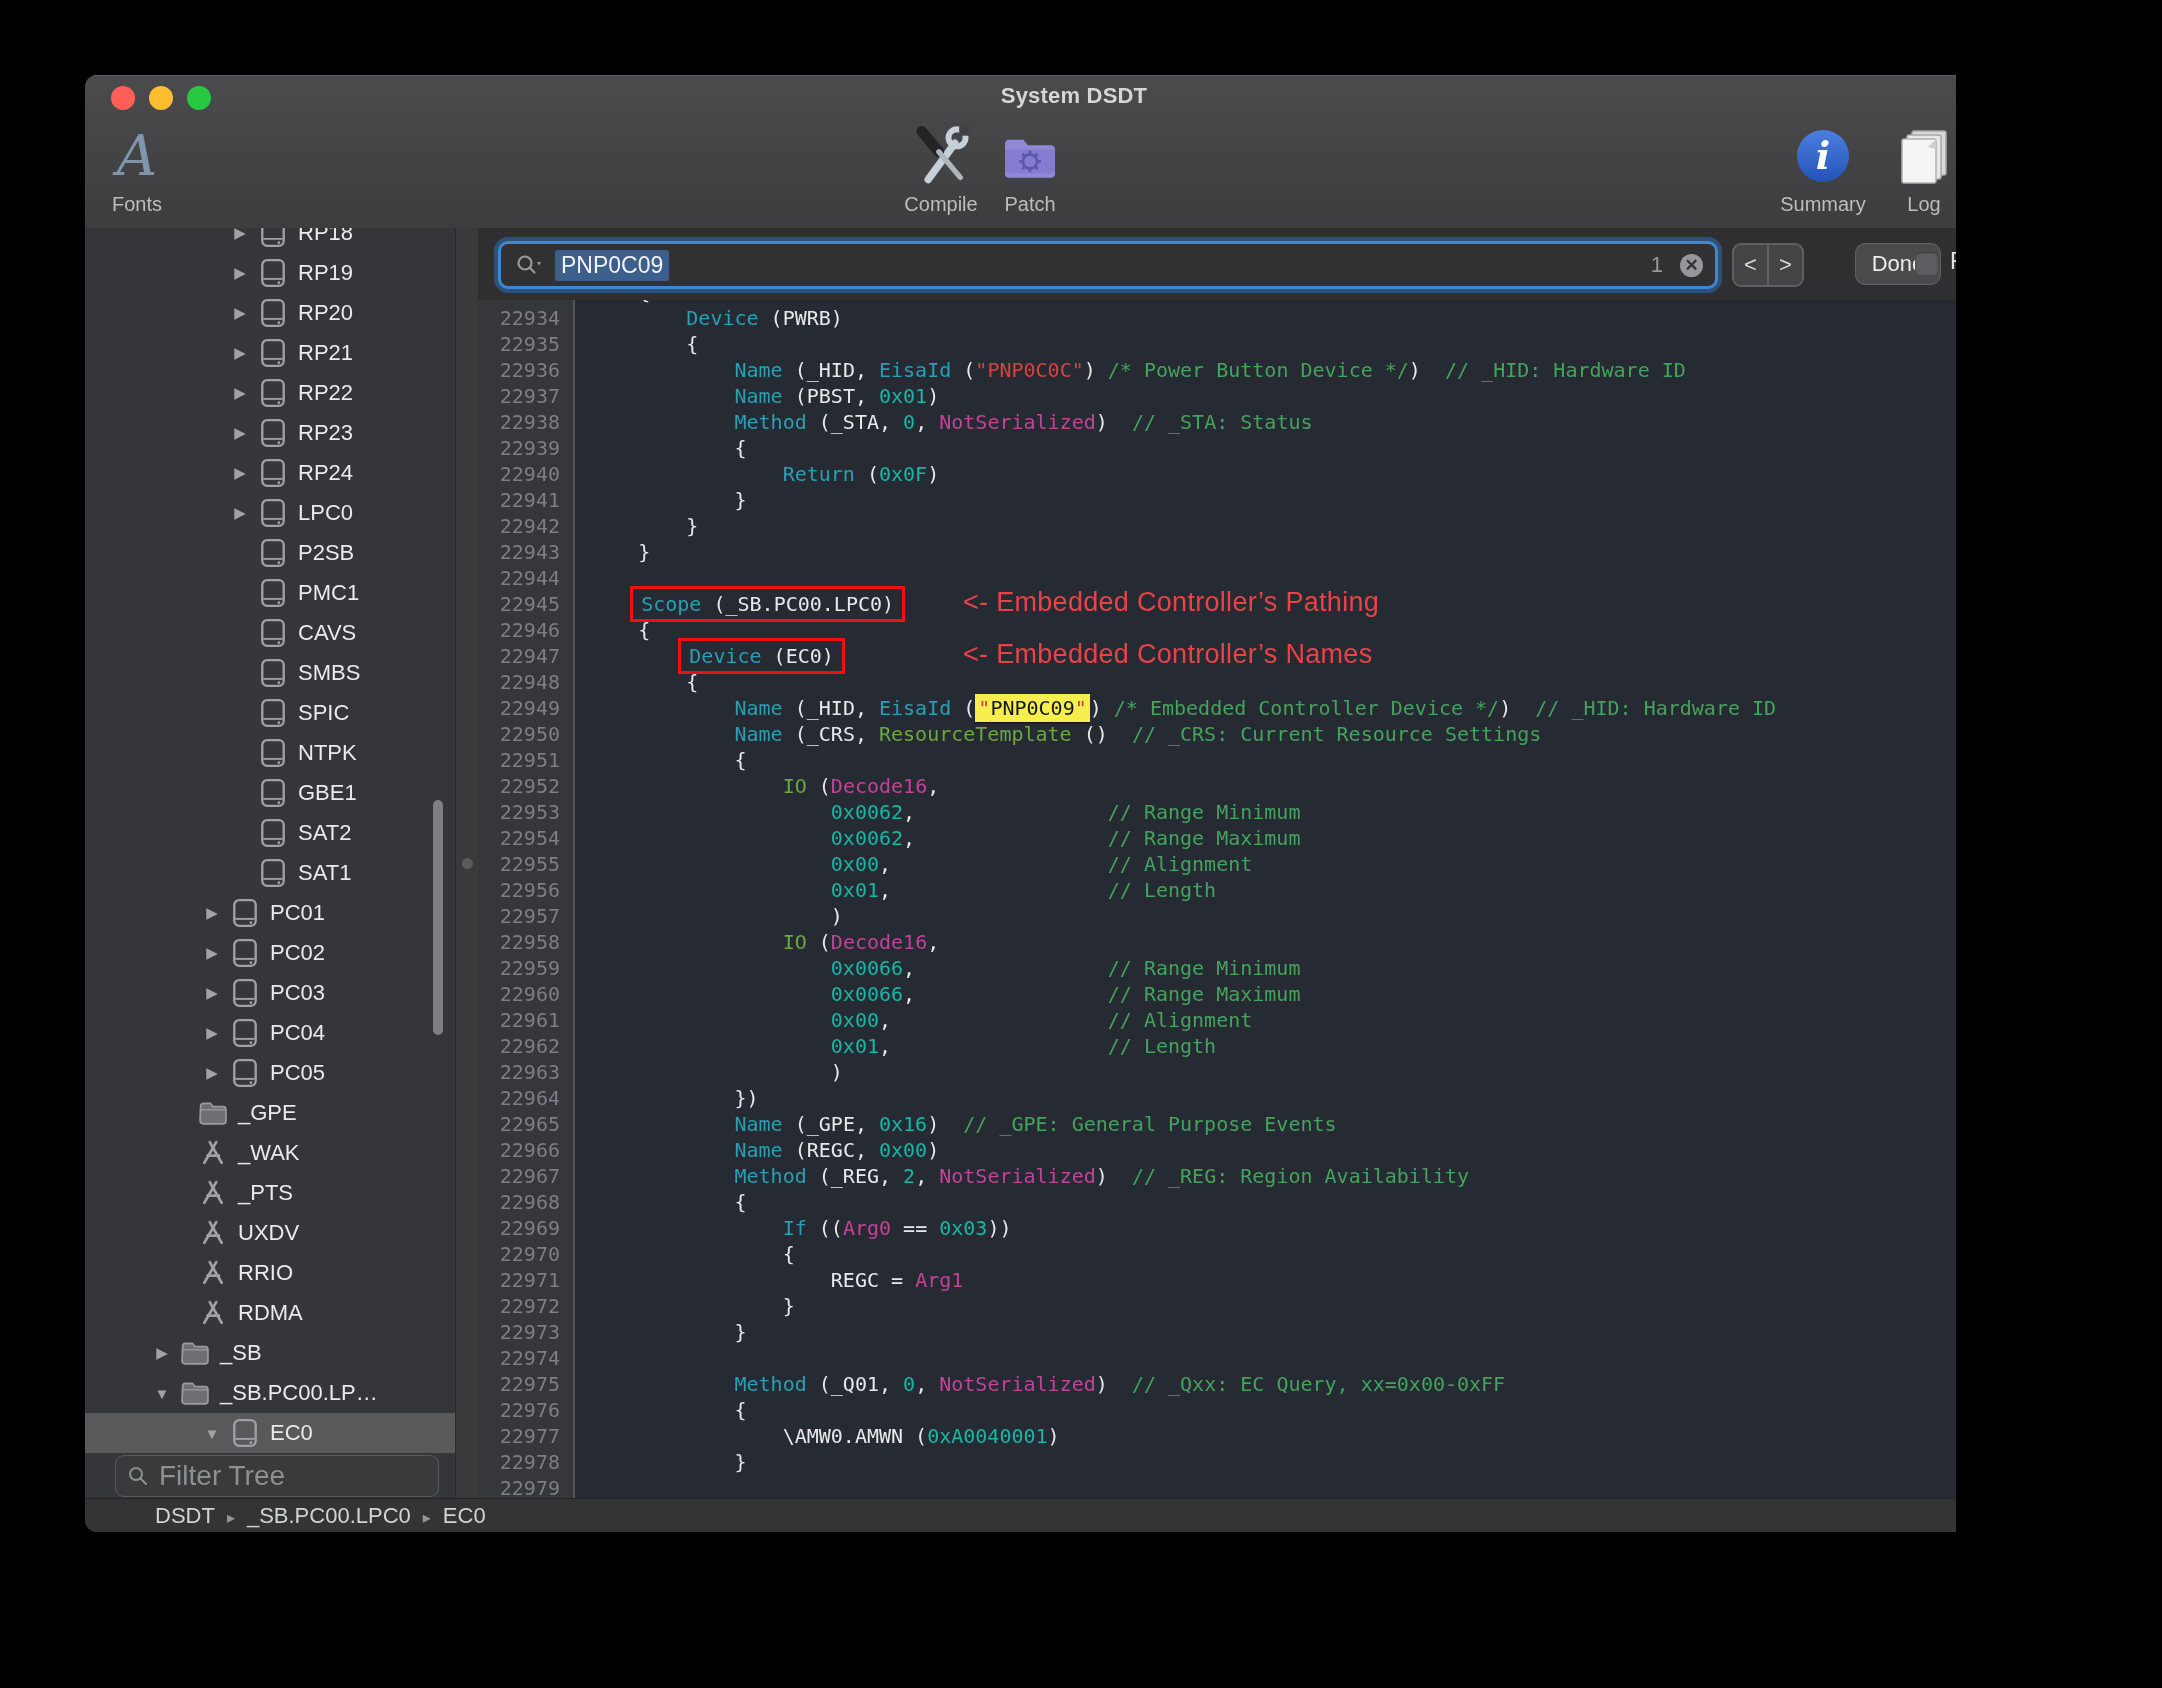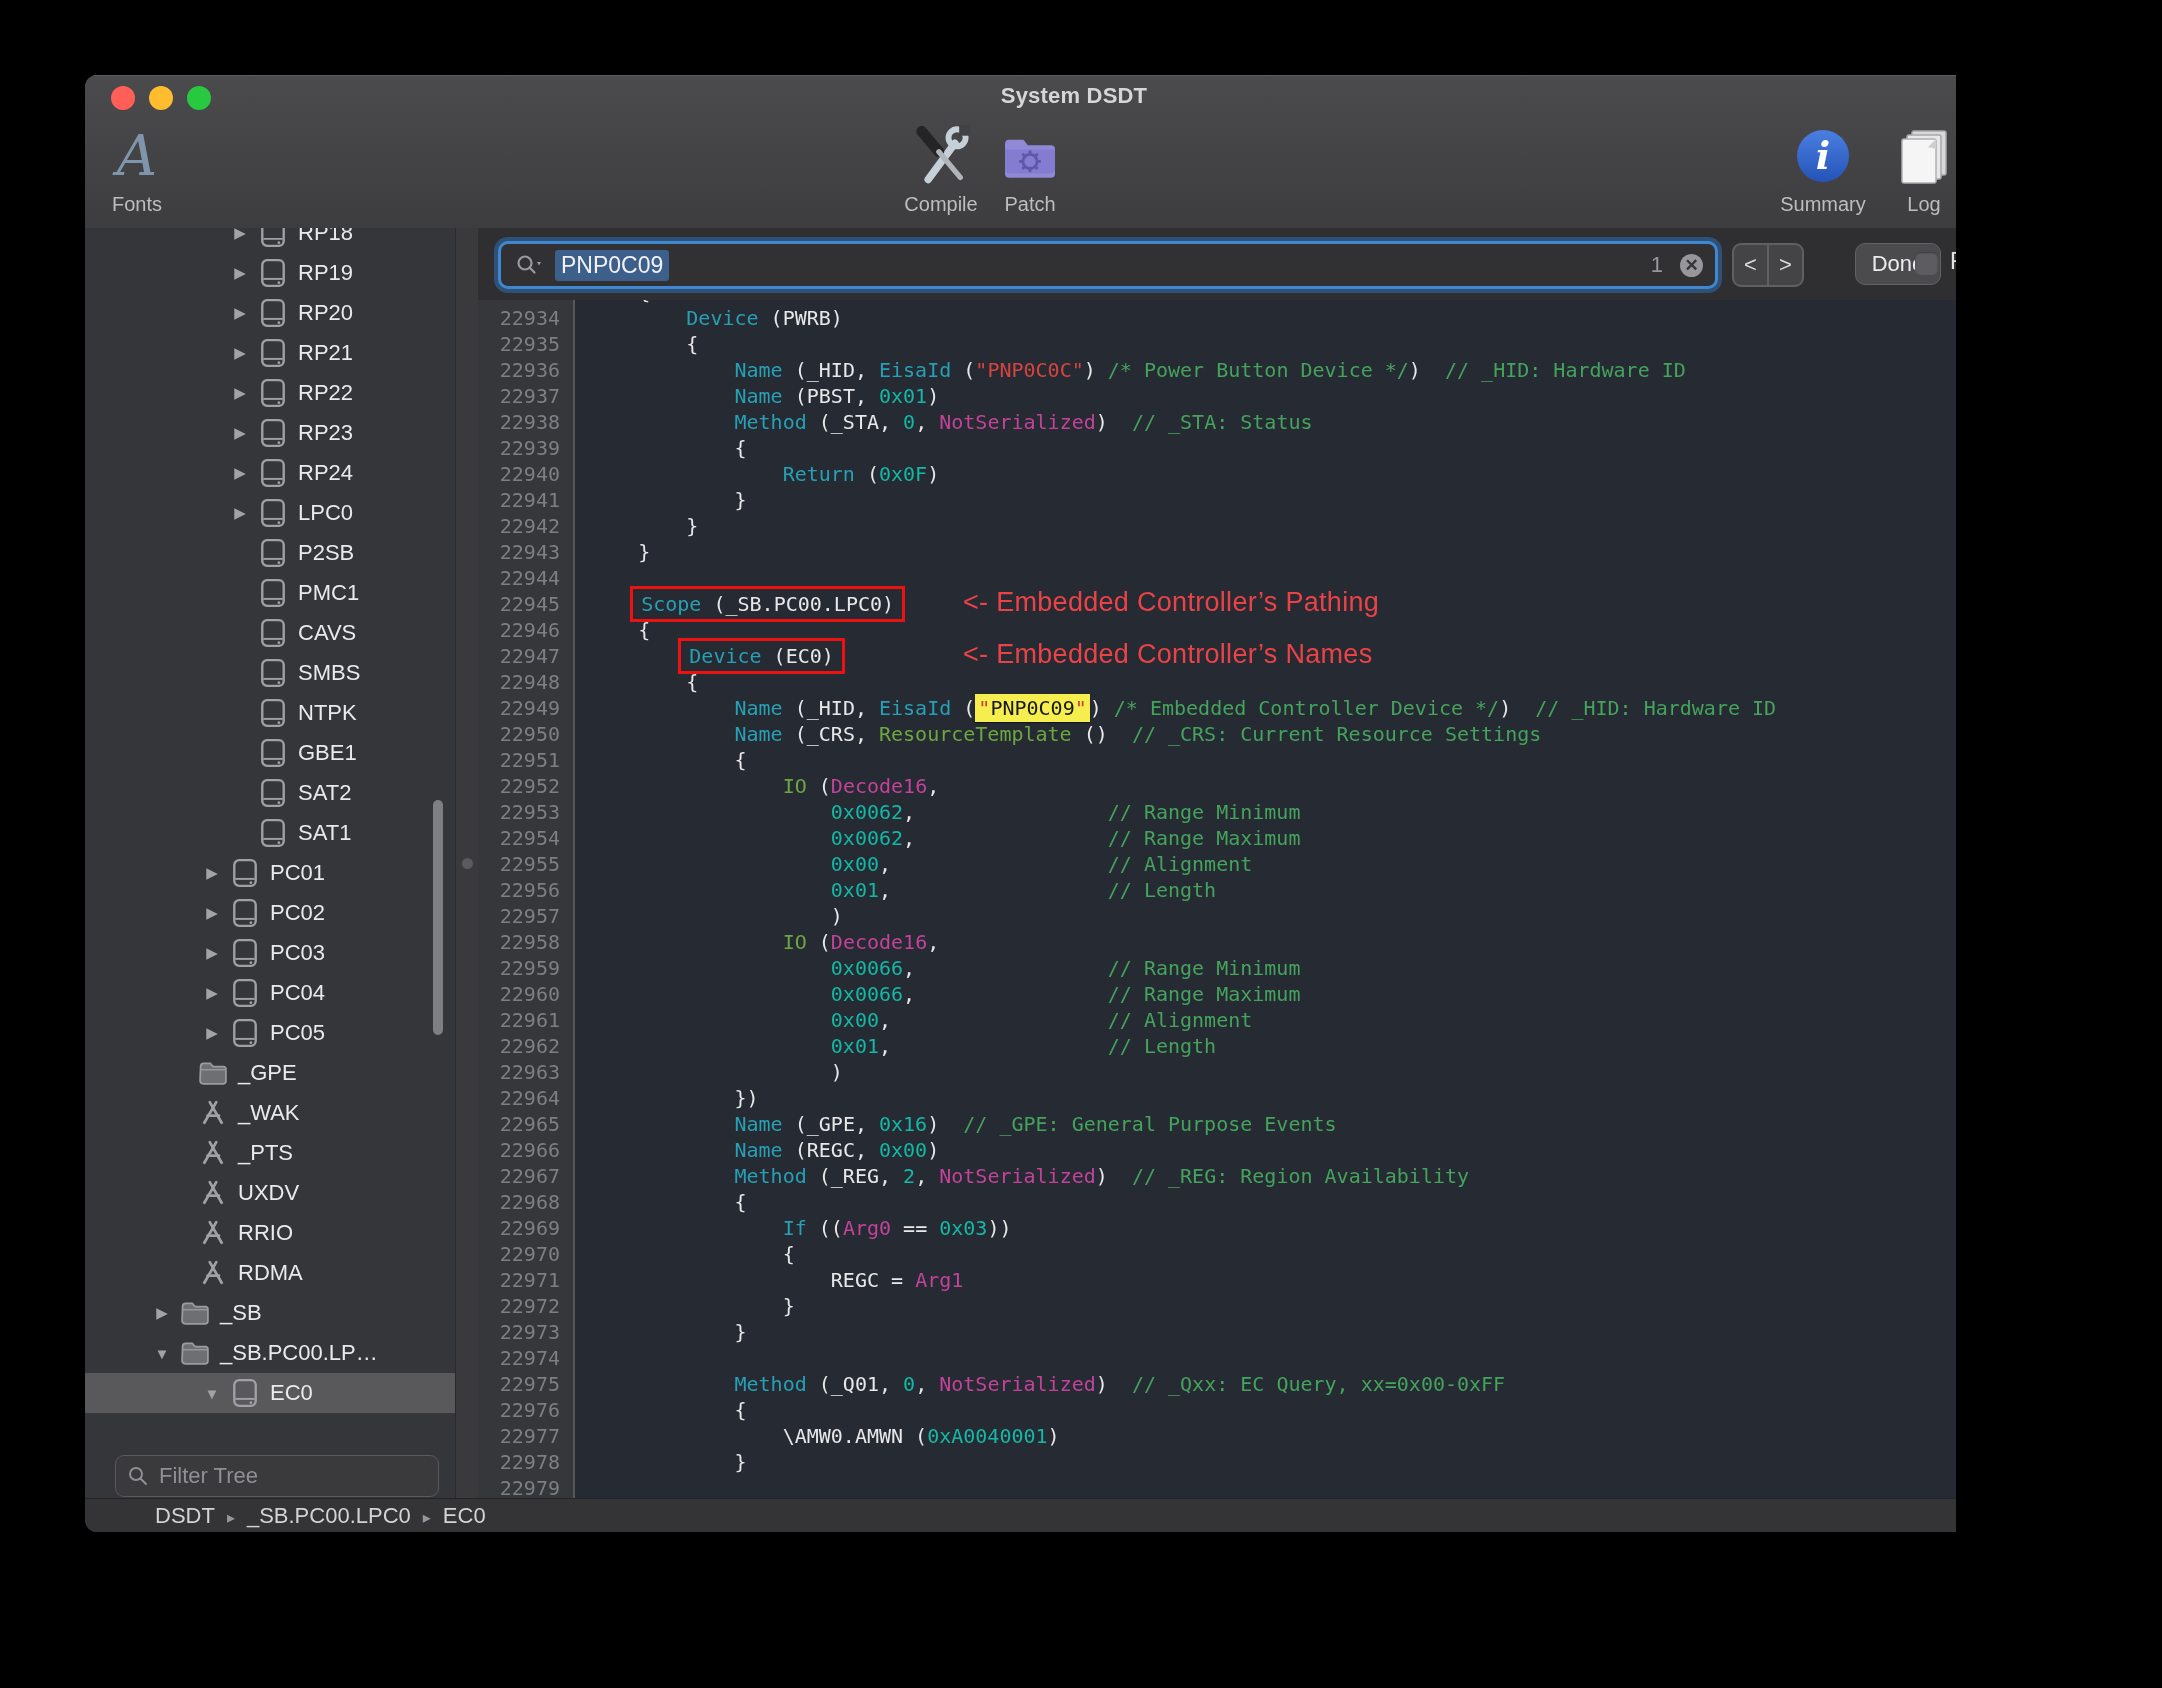--- a/index.html
+++ b/index.html
@@ -56,21 +56,21 @@
   .ticon{width:36px;display:flex;justify-content:center;align-items:center;flex:none;}
   .tlabel{margin-left:7px;white-space:nowrap;}
   .sscroll{position:absolute;left:348px;top:572px;width:10px;height:235px;border-radius:5px;background:#7f7f83;}
   .divider{position:absolute;left:370px;top:153px;width:23px;height:1270px;background:#3a3a3d;
            border-left:1px solid #2a2a2c;border-right:1px solid #2a2a2c;}
   .divdot{position:absolute;left:6px;top:630px;width:11px;height:11px;border-radius:50%;background:#5b5b5e;}
   .filterwrap{position:absolute;left:30px;top:1227px;width:322px;height:40px;background:#3a3a3d;
               border:1.5px solid #59595c;border-radius:9px;display:flex;align-items:center;}
   .filterwrap svg{margin-left:11px;flex:none;}
   .filter-input{background:transparent;border:none;outline:none;margin-left:8px;width:250px;
-                font-size:22px;color:#f9a8d4;font-family:"Liberation Sans",sans-serif;}
+                font-size:28px;color:#f9a8d4;font-family:"Liberation Sans",sans-serif;}
   .filter-input::placeholder{color:#8f9094;}
   
   .codewrap{position:absolute;left:0;top:72px;width:100%;height:1198px;overflow:hidden;background:#262a32;}
   .gutter{position:absolute;left:0;top:0;width:95px;height:100%;background:#36373b;border-right:2px solid #56575c;}
   .gutterinner,.codeinner{margin-top:-21px;}
   .gline{height:26px;line-height:26px;text-align:right;padding-right:13px;color:#7e7f86;
          font-family:"DejaVu Sans Mono",monospace;font-size:20px;}
   .codetext{position:absolute;left:97px;top:0;right:0;height:100%;}
   .cline{height:26px;line-height:26px;white-space:pre;font-family:"DejaVu Sans Mono",monospace;
          font-size:20px;padding-left:15px;color:#e8e8ea;}
@@ -314,20 +314,31 @@
             <div class="trow" style="padding-left: 140px;">
               <span class="tri"></span>
               <span class="ticon">
                 <svg width="26" height="30" viewBox="0 0 24 28">
                   <rect x="2" y="2" width="20" height="24" rx="4.5" fill="none" stroke="#a0a1a6" stroke-width="2.2"></rect>
                   <path d="M3 19.5 h18" stroke="#a0a1a6" stroke-width="1.8"></path>
                   <circle cx="17.5" cy="23" r="1.3" fill="#a0a1a6"></circle>
                 </svg>
               </span>
               <span class="tlabel">SMBS</span>
+            </div>
+            <div class="trow" style="padding-left: 140px;">
+              <span class="tri"></span>
+              <span class="ticon">
+                <svg width="26" height="30" viewBox="0 0 24 28">
+                  <rect x="2" y="2" width="20" height="24" rx="4.5" fill="none" stroke="#a0a1a6" stroke-width="2.2"></rect>
+                  <path d="M3 19.5 h18" stroke="#a0a1a6" stroke-width="1.8"></path>
+                  <circle cx="17.5" cy="23" r="1.3" fill="#a0a1a6"></circle>
+                </svg>
+              </span>
+              <span class="tlabel">SPIC</span>
             </div>
             <div class="trow" style="padding-left: 140px;">
               <span class="tri"></span>
               <span class="ticon">
                 <svg width="26" height="30" viewBox="0 0 24 28">
                   <rect x="2" y="2" width="20" height="24" rx="4.5" fill="none" stroke="#a0a1a6" stroke-width="2.2"></rect>
                   <path d="M3 19.5 h18" stroke="#a0a1a6" stroke-width="1.8"></path>
                   <circle cx="17.5" cy="23" r="1.3" fill="#a0a1a6"></circle>
                 </svg>
               </span>

